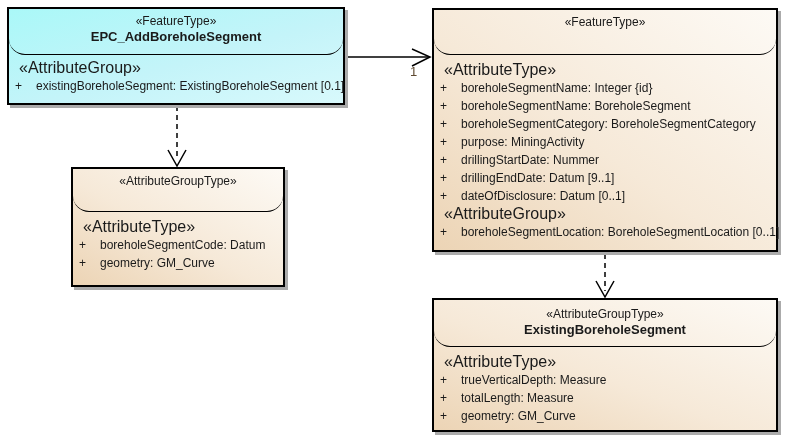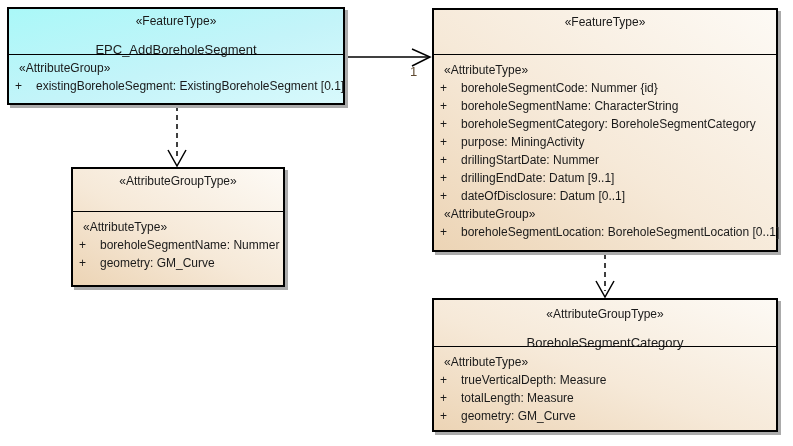--- a/index.html
+++ b/index.html
@@ -7,25 +7,25 @@
     position:relative; width:793px; height:446px; background:#ffffff;
     font-family:"Liberation Sans", sans-serif; color:#1a1a1a; overflow:hidden;
   }
   .connector-layer { position:absolute; left:0; top:0; width:793px; height:446px; pointer-events:none; }
   .uml-box {
     position:absolute; border:2px solid #000;
     box-shadow:3px 3px 0 #ababab; box-sizing:border-box;
   }
   .uml-box.cyan { background:linear-gradient(to bottom right, #aaf8f8 0%, #c4f4f9 55%, #d8f9fc 100%); }
   .uml-box.tan  { background:linear-gradient(to top right, #ecd4b5 0%, #f6e9d8 45%, #fdfaf5 100%); }
-  .hdr { border-bottom:1.5px solid #000; text-align:center; padding-top:5px; box-sizing:border-box; }
+  .hdr { border-bottom:1.5px solid #000; text-align:center; padding-top:5px; box-sizing:border-box;border-radius:16px; }
   .stereo { font-size:12px; }
-  .cname  { font-size:13px; font-weight:normal; margin-top:14px; }
+  .cname  { font-size:13px; font-weight:bold; margin-top:1px; }
   .body { padding-top:6px; }
-  .grp  { font-size:12px; line-height:18px; padding-left:10px; }
+  .grp  { font-size:16px; line-height:18px; padding-left:10px; }
   .attr { display:flex; font-size:12px; line-height:18px; }
   .attr .vis { flex:none; width:21px; padding-left:6px; }
   .attr .txt { flex:1; white-space:nowrap; }
   .mult-label {
     position:absolute; left:410px; top:64px; font-size:13px; color:#5f4a32;
   }
 </style>
 </head>
 <body>
 
@@ -63,25 +63,25 @@
   </div>
 
   <div class="uml-box tan" style="left:432px; top:8px; width:346px; height:244px;">
     <div class="hdr" style="height:45px;">
       <div class="stereo">«FeatureType»</div>
     </div>
     <div class="body">
       <div class="grp">«AttributeType»</div>
       <div class="attr">
         <span class="vis">+</span>
-        <span class="txt">boreholeSegmentCode: Nummer {id}</span>
+        <span class="txt">boreholeSegmentName: Integer {id}</span>
       </div>
       <div class="attr">
         <span class="vis">+</span>
-        <span class="txt">boreholeSegmentName: CharacterString</span>
+        <span class="txt">boreholeSegmentName: BoreholeSegment</span>
       </div>
       <div class="attr">
         <span class="vis">+</span>
         <span class="txt">boreholeSegmentCategory: BoreholeSegmentCategory</span>
       </div>
       <div class="attr">
         <span class="vis">+</span>
         <span class="txt">purpose: MiningActivity</span>
       </div>
       <div class="attr">
@@ -105,33 +105,33 @@
   </div>
 
   <div class="uml-box tan" style="left:71px; top:167px; width:214px; height:120px;">
     <div class="hdr" style="height:43px;">
       <div class="stereo">«AttributeGroupType»</div>
     </div>
     <div class="body">
       <div class="grp">«AttributeType»</div>
       <div class="attr">
         <span class="vis">+</span>
-        <span class="txt">boreholeSegmentName: Nummer</span>
+        <span class="txt">boreholeSegmentCode: Datum</span>
       </div>
       <div class="attr">
         <span class="vis">+</span>
         <span class="txt">geometry: GM_Curve</span>
       </div>
     </div>
   </div>
 
   <div class="uml-box tan" style="left:432px; top:298px; width:346px; height:134px;">
     <div class="hdr" style="height:47px; padding-top:7px;">
       <div class="stereo">«AttributeGroupType»</div>
-      <div class="cname">BoreholeSegmentCategory</div>
+      <div class="cname">ExistingBoreholeSegment</div>
     </div>
     <div class="body">
       <div class="grp">«AttributeType»</div>
       <div class="attr">
         <span class="vis">+</span>
         <span class="txt">trueVerticalDepth: Measure</span>
       </div>
       <div class="attr">
         <span class="vis">+</span>
         <span class="txt">totalLength: Measure</span>

